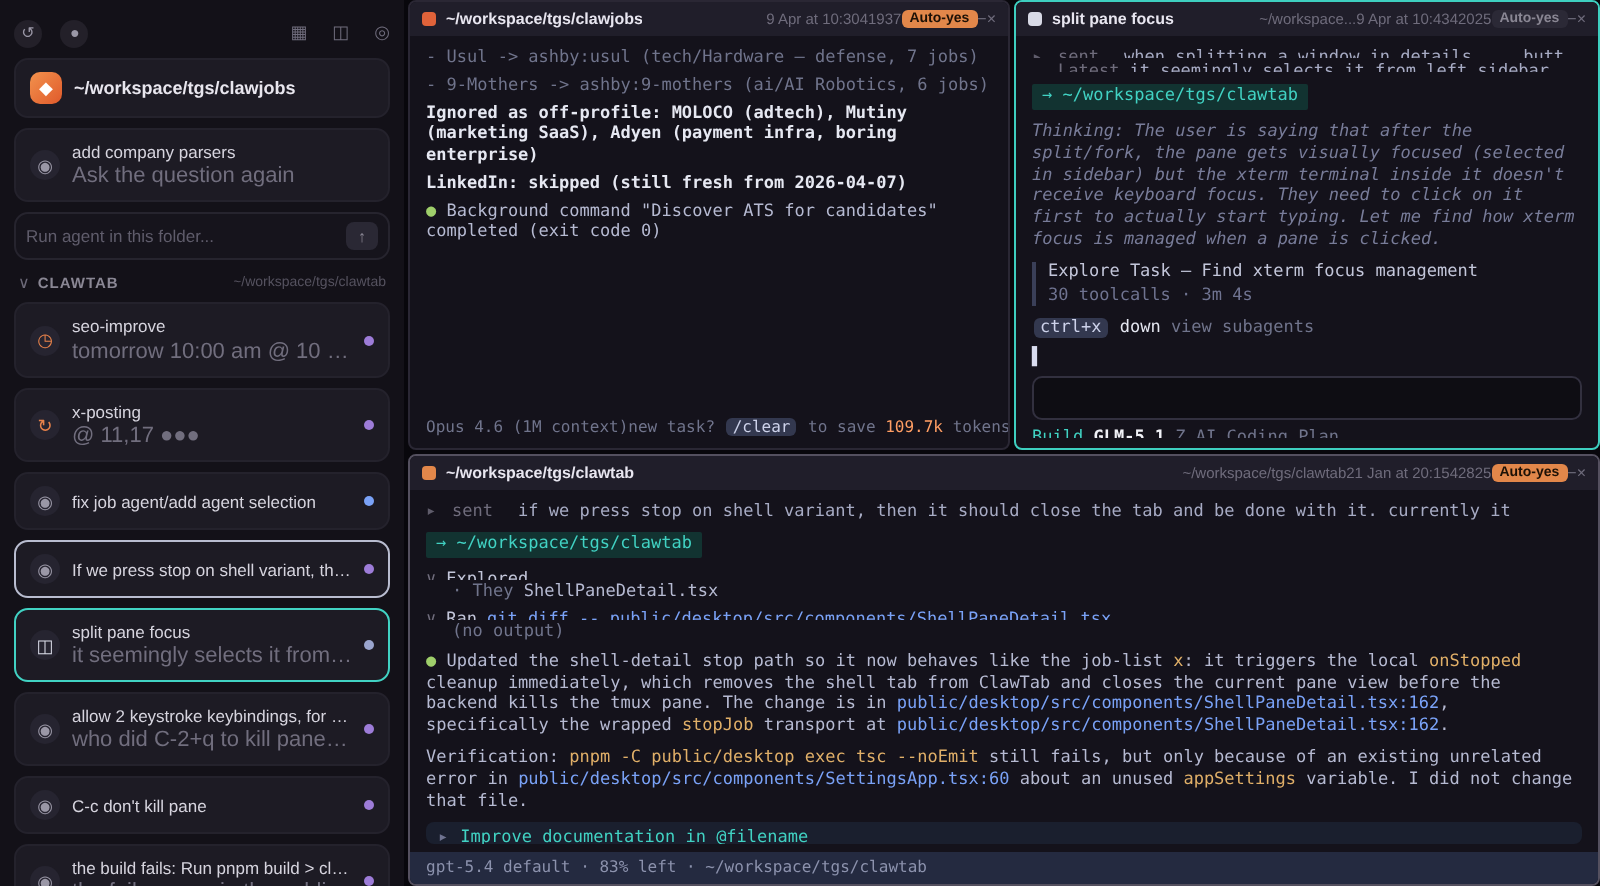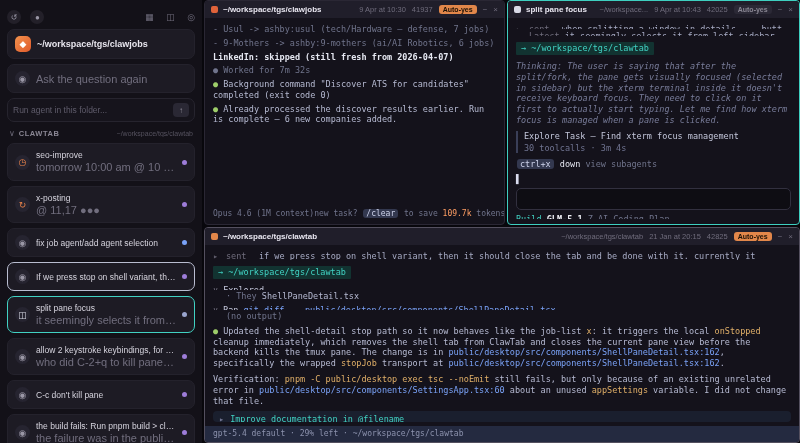--- a/index.html
+++ b/index.html
@@ -33,21 +33,21 @@
   
   .main{flex:1;display:flex;flex-direction:column;gap:2px;padding-left:2px;min-width:0}
   .top-row{display:flex;gap:2px;height:225px;flex:0 0 225px}
   .pane{background:#14121b;border:1px solid #2a2734;border-radius:4px;display:flex;flex-direction:column;overflow:hidden;min-width:0}
   .pane1{flex:0 0 301px}
   .pane2{flex:1;border-color:#3ecfc0}
   .pane3{flex:1;border-color:#54505f}
   .titlebar{height:17px;flex:0 0 17px;background:#201e2a;display:flex;align-items:center;gap:5px;padding:0 6px}
   .tb-icon{width:7px;height:7px;border-radius:2px;flex:0 0 7px}
   .tb-title{color:#e8e6f0;font-size:8px;font-weight:700;white-space:nowrap;overflow:hidden}
-  .tb-right{margin-left:auto;display:flex;align-items:flex-end;gap:6px;color:#6f6c7c;font-size:7.5px;white-space:nowrap}
+  .tb-right{margin-left:auto;display:flex;align-items:flex-end;color:#6f6c7c;font-size:7.5px;white-space:nowrap}
   .autoyes{border-radius:3px;padding:1px 4px;font-size:7px;font-weight:700}
   .autoyes.on{background:#e2874a;color:#1d1106}
   .autoyes.off{background:#2b2936;color:#8a8794}
   .tb-btn{color:#6f6c7c;font-size:8px}
   .term{flex:1;padding:6px 8px 5px;font-family:"DejaVu Sans Mono",monospace;font-size:8.5px;line-height:1.27;overflow:hidden;display:flex;flex-direction:column;min-height:0}
   .tline{margin-bottom:3px}
 
   
   .seg-dim{color:#70748c}
   .seg-text{color:#b6bad2}
@@ -110,20 +110,21 @@
     </div>
 
     <div class="sb-card">
       <span class="proj-icon">◆</span>
       <span class="proj-title">~/workspace/tgs/clawjobs</span>
     </div>
 
     <div class="sb-card">
       <span class="bot-icon">◉</span>
       <div class="item-text">
+        <div class="item-title">add company parsers</div>
         <div class="item-sub">Ask the question again</div>
       </div>
     </div>
 
     <div class="run-row">
       <input class="run-input" placeholder="Run agent in this folder..." style="">
       <span class="send-btn">↑</span>
     </div>
 
     <div class="section-row">
@@ -216,24 +217,23 @@
             <span>9 Apr at 10:30</span>
             <span>41937</span>
             <span class="autoyes on">Auto-yes</span>
             <span class="tb-btn">−</span>
             <span class="tb-btn">×</span>
           </span>
         </div>
         <div class="term">
           <div class="tline"><span class="seg-dim">- Usul -&gt; ashby:usul (tech/Hardware – defense, 7 jobs)</span></div>
           <div class="tline"><span class="seg-dim">- 9-Mothers -&gt; ashby:9-mothers (ai/AI Robotics, 6 jobs)</span></div>
+          <div class="tline"><span class="seg-bold">Ignored as off-profile: MOLOCO (adtech), Mutiny (marketing SaaS), Adyen (payment infra, boring enterprise)</span></div>
           <div class="tline"><span class="seg-bold">LinkedIn: skipped (still fresh from 2026-04-07)</span></div>
-          <div class="tline"><span class="seg-dim">● </span><span class="seg-dim">Worked for 7m 32s</span></div>
           <div class="tline"><span class="seg-green">● </span><span class="seg-text">Background command "Discover ATS for candidates" completed (exit code 0)</span></div>
-          <div class="tline"><span class="seg-green">● </span><span class="seg-text">Already processed the discover results earlier. Run is complete – 6 new companies added.</span></div>
           <div class="p1-footer">
             <div class="p1-frow">
               <span class="p1-model">Opus 4.6 (1M context)</span>
               <span><span class="seg-dim">new task? </span><span class="seg-kbd">/clear</span><span class="seg-dim"> to save </span><span class="seg-orange">109.7k</span><span class="seg-dim"> tokens</span></span>
             </div>
 
           </div>
         </div>
       </section>
 
@@ -309,17 +309,17 @@
           <span>Ran</span>
           <span><span class="seg-link">git diff -- public/desktop/src/components/ShellPaneDetail.tsx</span></span>
         </div>
         <div class="sub-line seg-dim">(no output)</div>
         <div class="para"><span class="seg-green">● </span><span class="seg-text">Updated the shell-detail stop path so it now behaves like the job-list </span><span class="seg-code">x</span><span class="seg-text">: it triggers the local </span><span class="seg-code">onStopped</span><span class="seg-text"> cleanup immediately, which removes the shell tab from ClawTab and closes the current pane view before the backend kills the tmux pane. The change is in </span><span class="seg-link">public/desktop/src/components/ShellPaneDetail.tsx:162</span><span class="seg-text">, specifically the wrapped </span><span class="seg-code">stopJob</span><span class="seg-text"> transport at </span><span class="seg-link">public/desktop/src/components/ShellPaneDetail.tsx:162</span><span class="seg-text">.</span></div>
         <div class="para"><span class="seg-text">Verification: </span><span class="seg-code">pnpm -C public/desktop exec tsc --noEmit</span><span class="seg-text"> still fails, but only because of an existing unrelated error in </span><span class="seg-link">public/desktop/src/components/SettingsApp.tsx:60</span><span class="seg-text"> about an unused </span><span class="seg-code">appSettings</span><span class="seg-text"> variable. I did not change that file.</span></div>
         <div class="suggest">
           <span class="suggest-arrow">▸</span>
           <span><span class="seg-teal">Improve documentation in </span><span class="seg-teal">@filename</span></span>
         </div>
-        <div class="footerbar">gpt-5.4 default · 29% left · ~/workspace/tgs/clawtab</div>
+        <div class="footerbar">gpt-5.4 default · 83% left · ~/workspace/tgs/clawtab</div>
       </div>
     </section>
   </div>
 </div>
 
 </body></html>

